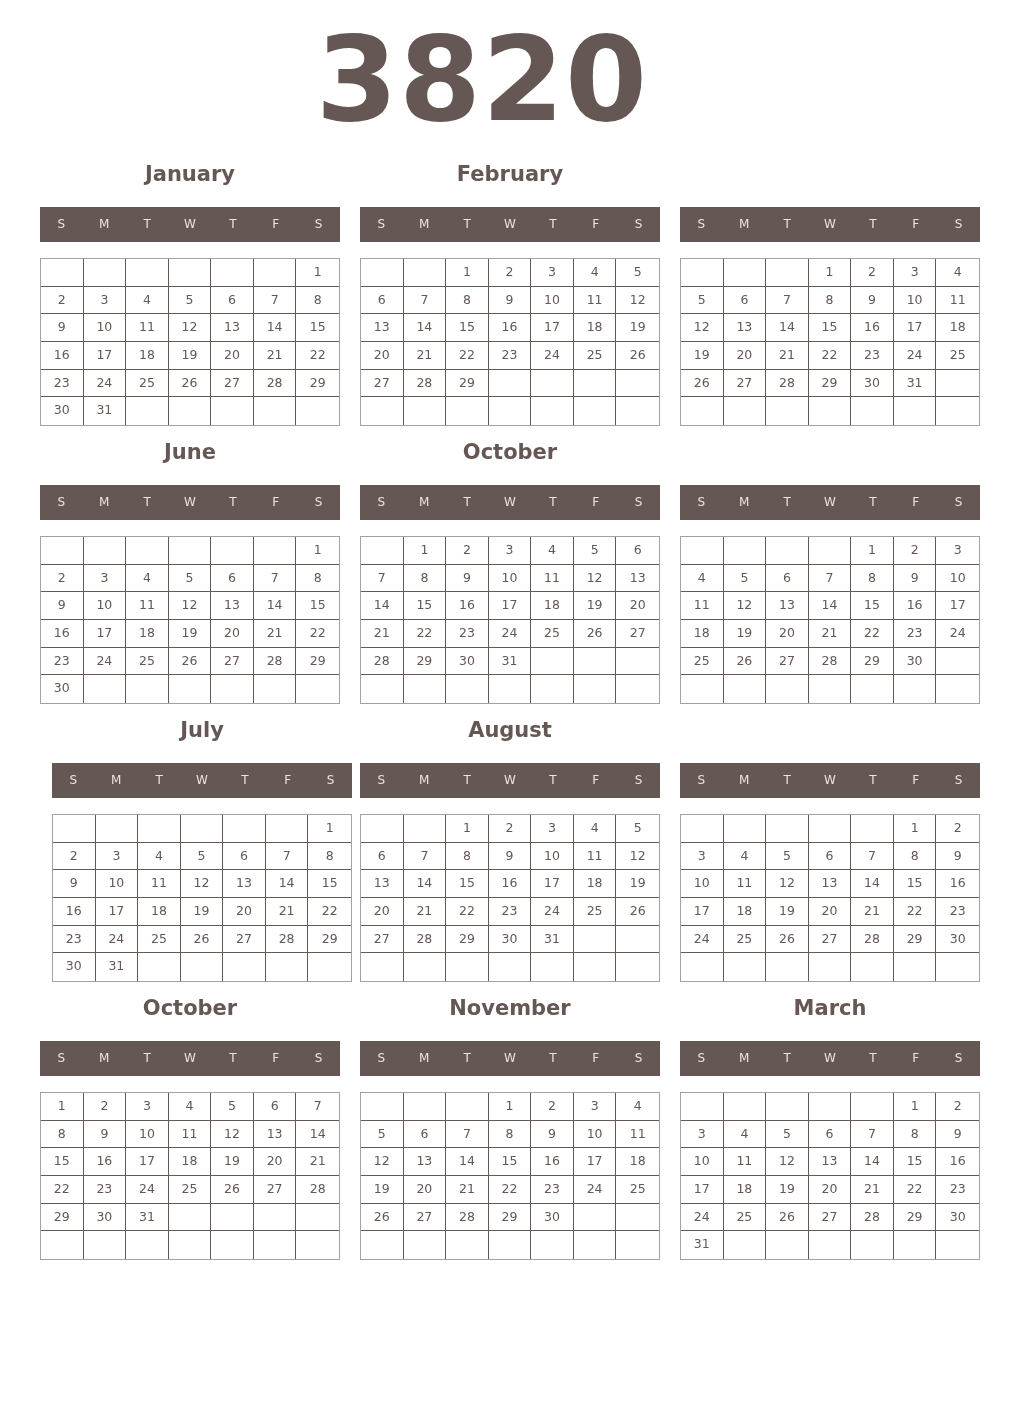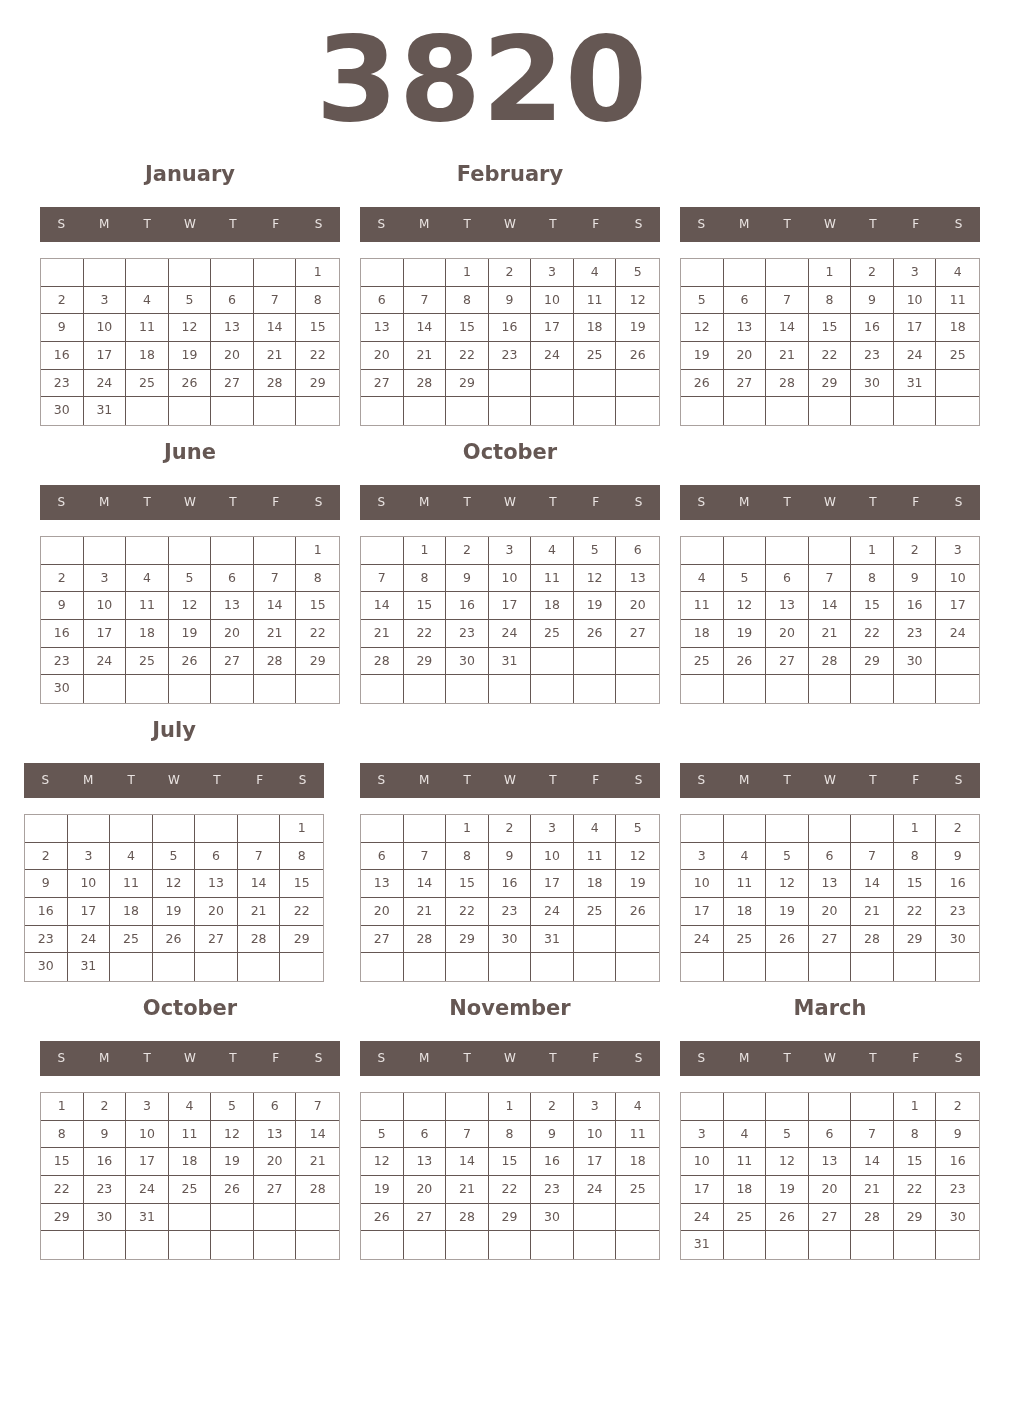--- a/index.html
+++ b/index.html
@@ -354,21 +354,21 @@
         <div class="cell c7"></div>
         <div class="cell r6"></div>
         <div class="cell r6"></div>
         <div class="cell r6"></div>
         <div class="cell r6"></div>
         <div class="cell r6"></div>
         <div class="cell r6"></div>
         <div class="cell c7 r6"></div>
       </div>
     </div>
-    <div class="month" style="left: 24px; top: 715px;">
+    <div class="month" style="left: 52px; top: 715px;">
       <div class="month-name">July</div>
       <div class="weekday-bar">
         <div class="weekday">S</div>
         <div class="weekday">M</div>
         <div class="weekday">T</div>
         <div class="weekday">W</div>
         <div class="weekday">T</div>
         <div class="weekday">F</div>
         <div class="weekday">S</div>
       </div>
@@ -411,20 +411,21 @@
         <div class="cell r6">30</div>
         <div class="cell r6">31</div>
         <div class="cell r6"></div>
         <div class="cell r6"></div>
         <div class="cell r6"></div>
         <div class="cell r6"></div>
         <div class="cell c7 r6"></div>
       </div>
     </div>
     <div class="month" style="left: 360px; top: 715px;">
+      <div class="month-name">August</div>
       <div class="weekday-bar">
         <div class="weekday">S</div>
         <div class="weekday">M</div>
         <div class="weekday">T</div>
         <div class="weekday">W</div>
         <div class="weekday">T</div>
         <div class="weekday">F</div>
         <div class="weekday">S</div>
       </div>
       <div class="grid">

